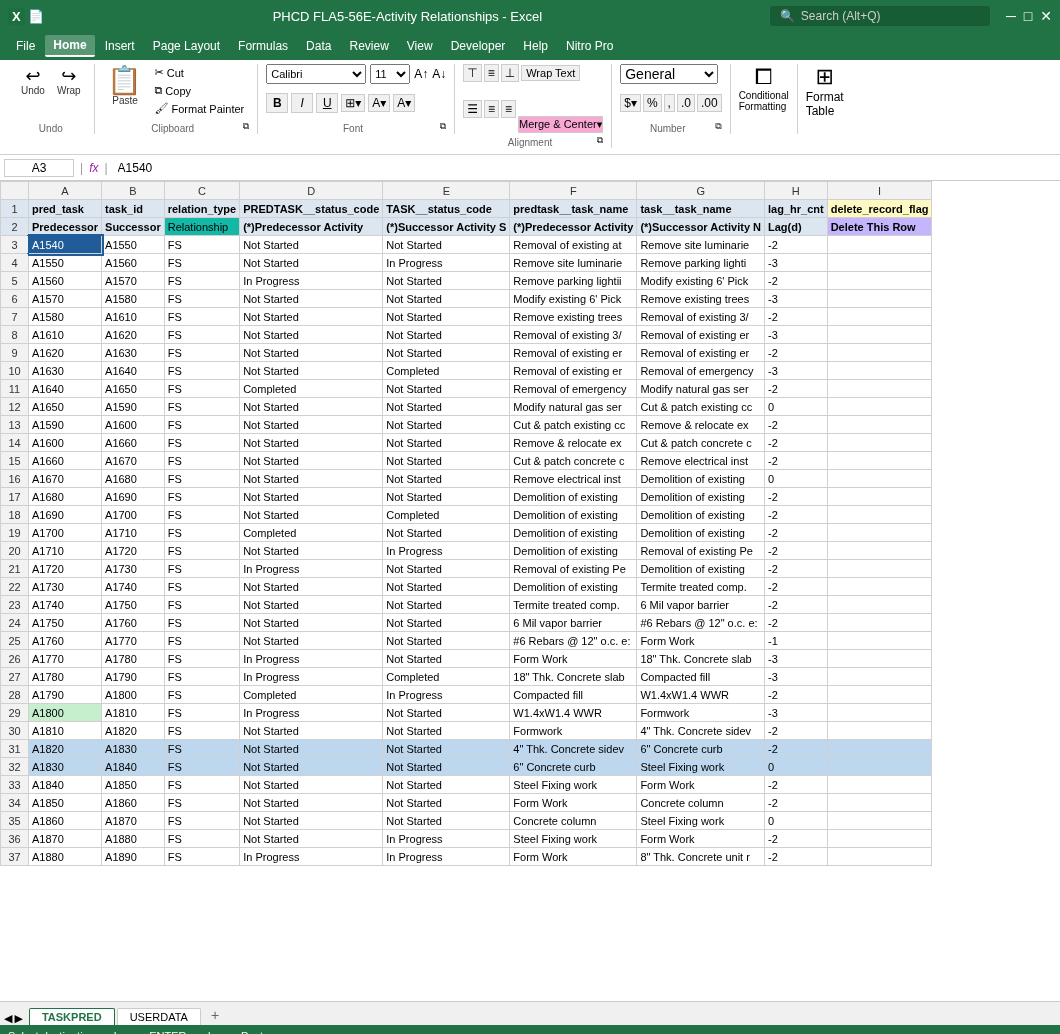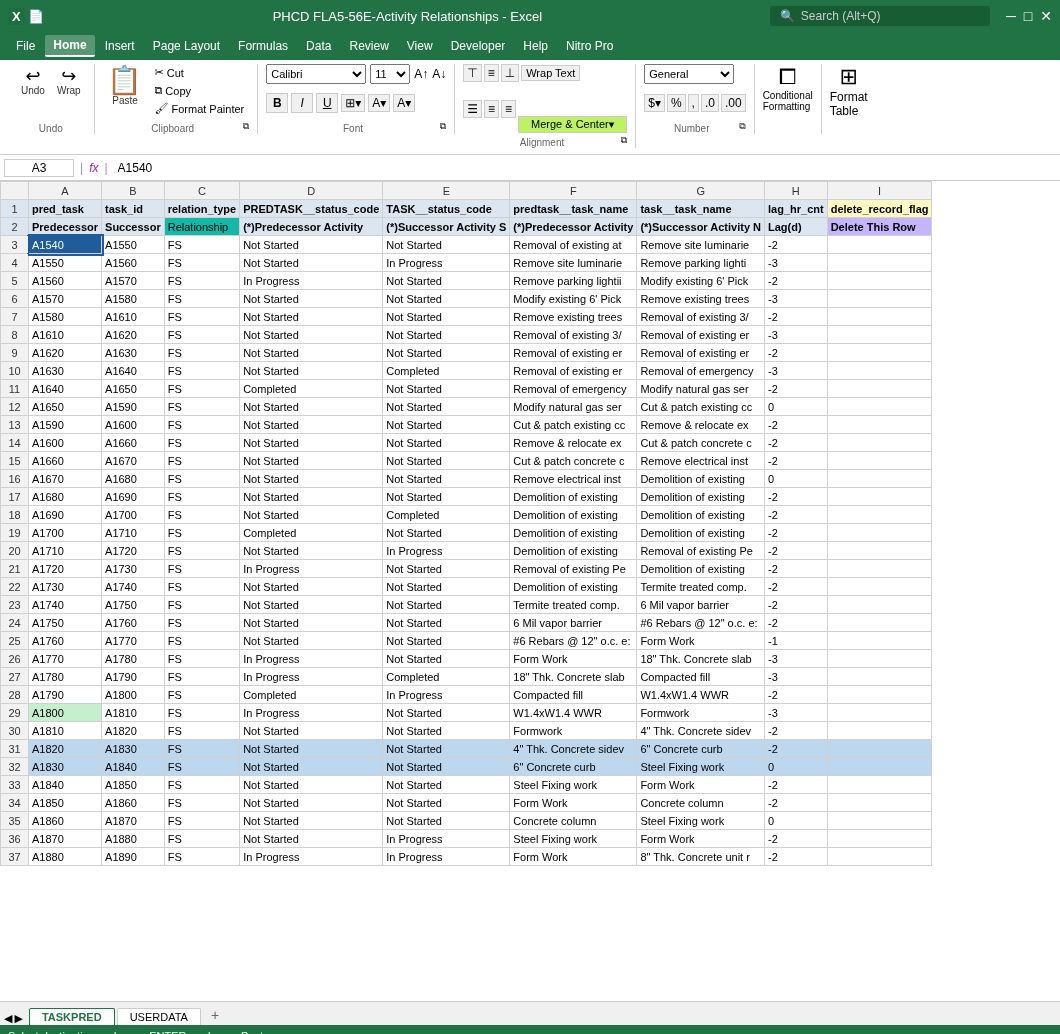--- a/index.html
+++ b/index.html
@@ -313,31 +313,31 @@
     <div class="ribbon-row" style="gap:2px;">
       <span style="cursor:pointer;padding:1px 3px;border:1px solid #ccc;background:#f0f0f0;">⊤</span>
       <span style="cursor:pointer;padding:1px 3px;border:1px solid #ccc;background:#f0f0f0;">≡</span>
       <span style="cursor:pointer;padding:1px 3px;border:1px solid #ccc;background:#f0f0f0;">⊥</span>
       <span style="cursor:pointer;padding:1px 4px;border:1px solid #ccc;background:#f0f0f0;font-size:11px;">Wrap Text</span>
     </div>
     <div class="ribbon-row" style="gap:2px;margin-top:2px;">
       <span style="cursor:pointer;padding:1px 3px;border:1px solid #ccc;background:#f0f0f0;">☰</span>
       <span style="cursor:pointer;padding:1px 3px;border:1px solid #ccc;background:#f0f0f0;">≡</span>
       <span style="cursor:pointer;padding:1px 3px;border:1px solid #ccc;background:#f0f0f0;">≡</span>
-      <span style="cursor:pointer;padding:1px 12px;border:1px solid #ccc;background:#bef264;font-size:11px;margin-top:32px;">Merge &amp; Center▾</span>
+      <span style="cursor:pointer;padding:1px 0;border:1px solid #ccc;background:#f9a8d4;font-size:11px;margin-top:32px;">Merge &amp; Center▾</span>
     </div>
     <div style="display:flex;justify-content:space-between;align-items:center;width:100%;">
       <div class="ribbon-group-label" style="flex:1;">Alignment</div>
       <span style="font-size:9px;">⧉</span>
     </div>
   </div>
 
   <div class="ribbon-group" style="min-width:100px;">
     <div class="ribbon-row">
-      <select style="font-size:11px;height:20px;width:90px;">
+      <select style="font-size:14px;height:20px;width:98px;">
         <option>General</option>
       </select>
     </div>
     <div class="ribbon-row" style="gap:2px;margin-top:2px;">
       <span style="cursor:pointer;padding:1px 3px;border:1px solid #ccc;background:#f0f0f0;">$▾</span>
       <span style="cursor:pointer;padding:1px 3px;border:1px solid #ccc;background:#f0f0f0;">%</span>
       <span style="cursor:pointer;padding:1px 3px;border:1px solid #ccc;background:#f0f0f0;">,</span>
       <span style="cursor:pointer;padding:1px 3px;border:1px solid #ccc;background:#f0f0f0;">.0</span>
       <span style="cursor:pointer;padding:1px 3px;border:1px solid #ccc;background:#f0f0f0;">.00</span>
     </div>

